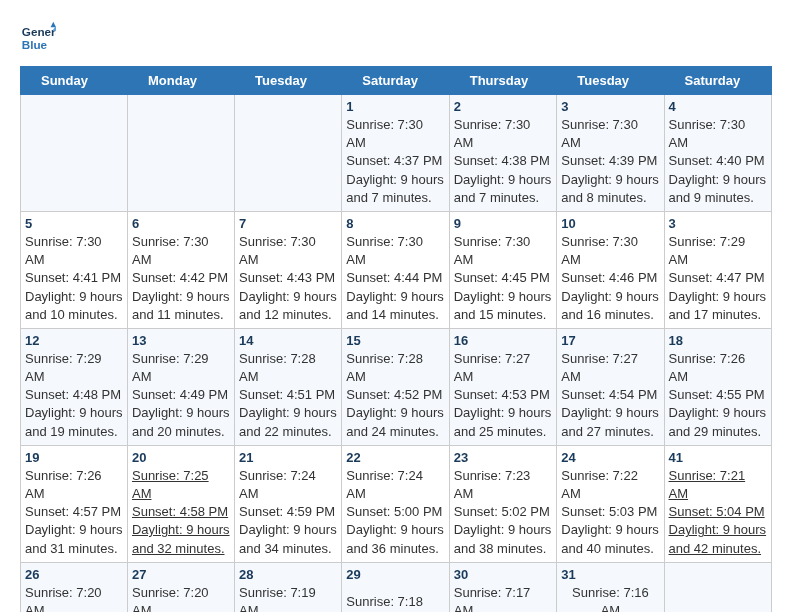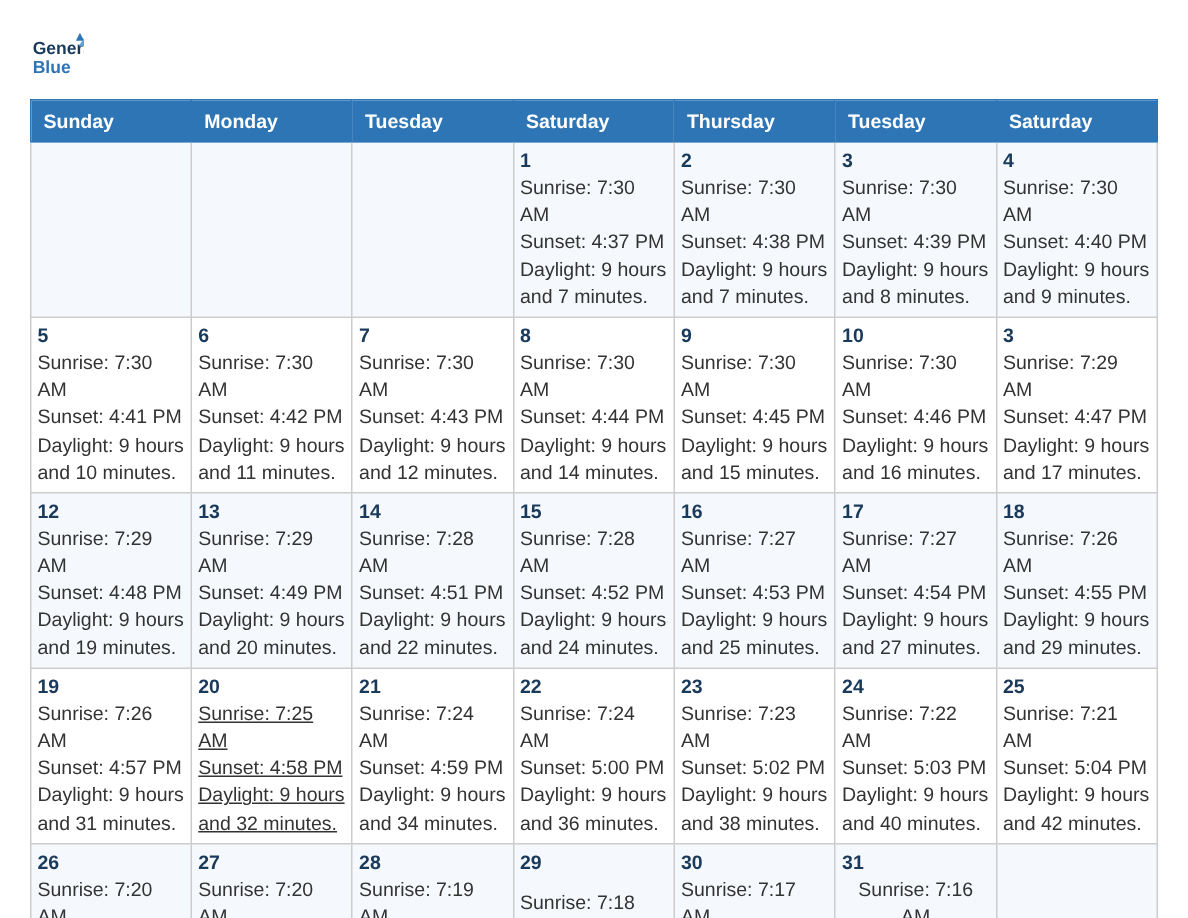--- a/index.html
+++ b/index.html
@@ -38,21 +38,21 @@
       color: #333;
     }
     table {
       width: 100%;
       border-collapse: collapse;
       font-size: 11px;
     }
     thead th {
       background-color: #2e75b6;
       color: #fff;
-      padding: 6px 8px;
+      padding: 6px 20px;
       text-align: left;
       font-size: 13px;
       font-weight: bold;
       border: 1px solid #2e75b6;
     }
     tbody td {
       border: 1px solid #ccc;
       vertical-align: top;
       padding: 4px;
       width: 108px;
@@ -284,22 +284,22 @@
 and 38 minutes.</div>
         </td>
         <td>
           <div class="day-number">24</div>
           <div class="day-info" style="white-space: pre-line;">Sunrise: 7:22 AM
 Sunset: 5:03 PM
 Daylight: 9 hours
 and 40 minutes.</div>
         </td>
         <td>
-          <div class="day-number">25</div>
-          <div class="day-info" style="white-space: pre-line;">Sunrise: 7:21 AM
+          <div class="day-number">41</div>
+          <div class="day-info" style="white-space: pre-line; text-decoration: underline;">Sunrise: 7:21 AM
 Sunset: 5:04 PM
 Daylight: 9 hours
 and 42 minutes.</div>
         </td>
       </tr>
       <tr>
         <td>
           <div class="day-number">26</div>
           <div class="day-info" style="white-space: pre-line;">Sunrise: 7:20 AM
 Sunset: 5:05 PM

